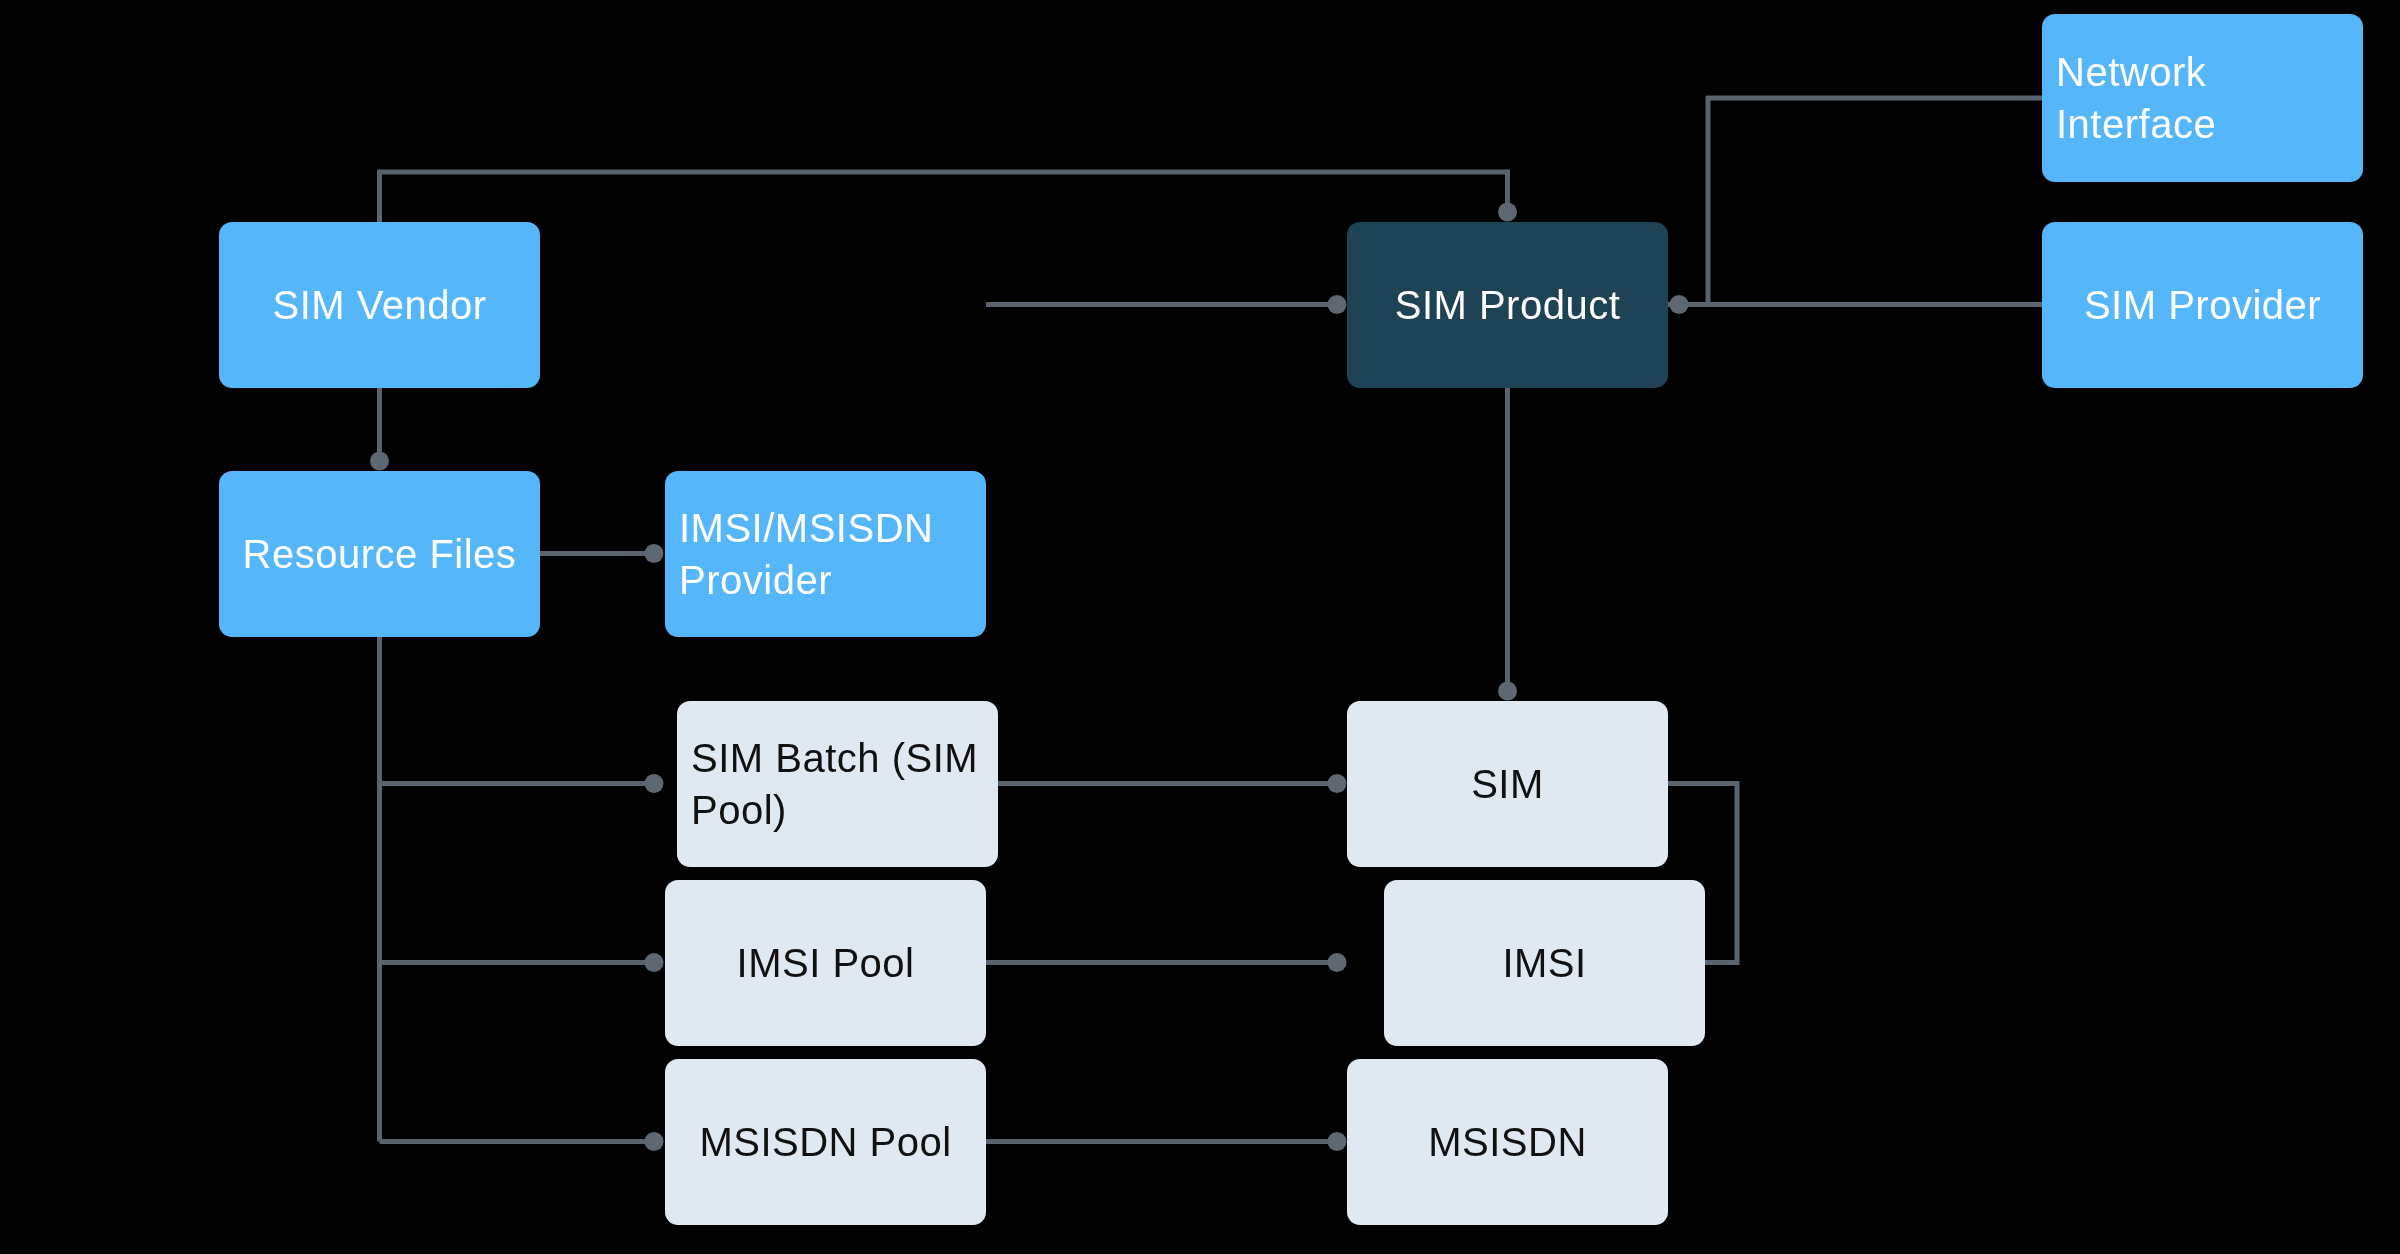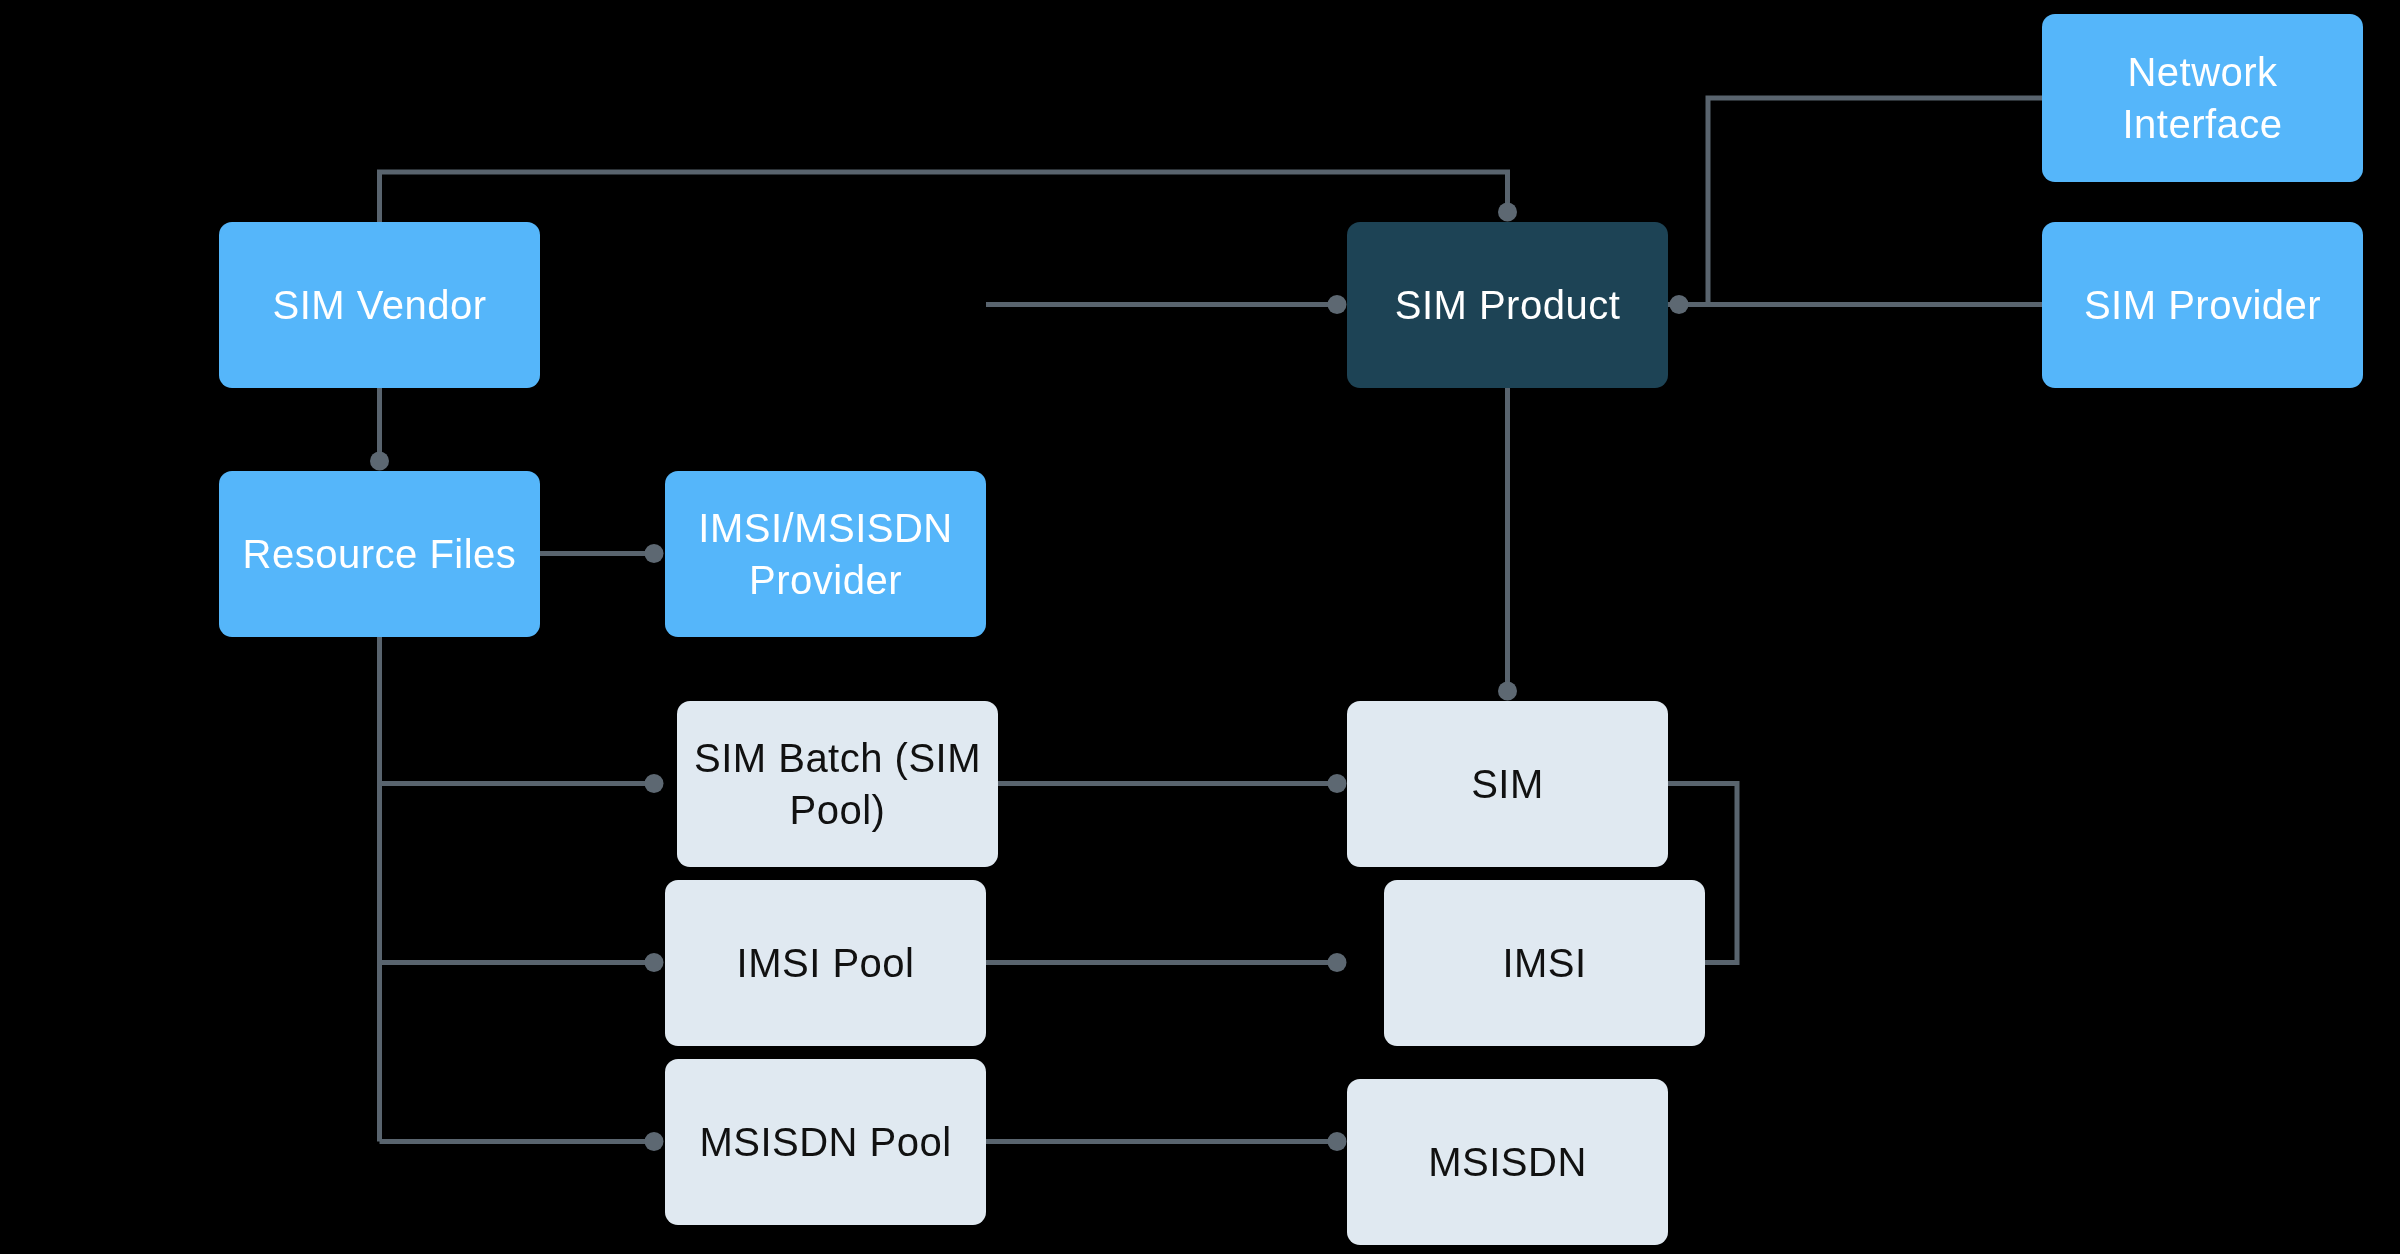--- a/index.html
+++ b/index.html
@@ -31,21 +31,21 @@
     stroke: none;
   }
   .node {
     position: absolute;
     width: 321px;
     height: 166px;
     border-radius: 13px;
     display: flex;
     align-items: center;
     justify-content: center;
-    text-align: center;
+    text-align: left;
     box-sizing: border-box;
     padding: 8px 14px;
     font-size: 40px;
     font-weight: 500;
     line-height: 1.3;
     letter-spacing: 0.5px;
   }
   .node.blue {
     background: var(--node_blue, #55B6FA);
     color: var(--text_on_blue, #FFFFFF);
@@ -164,17 +164,17 @@
   </div>
 
   <div class="node light" style="left:1347px; top:701px;">
     <span>SIM</span>
   </div>
 
   <div class="node light" style="left:1384px; top:880px;">
     <span>IMSI</span>
   </div>
 
-  <div class="node light" style="left:1347px; top:1059px;margin-top:20px;">
+  <div class="node light" style="left:1347px; top:1059px;">
     <span>MSISDN</span>
   </div>
 
 </div>
 
 </body></html>

